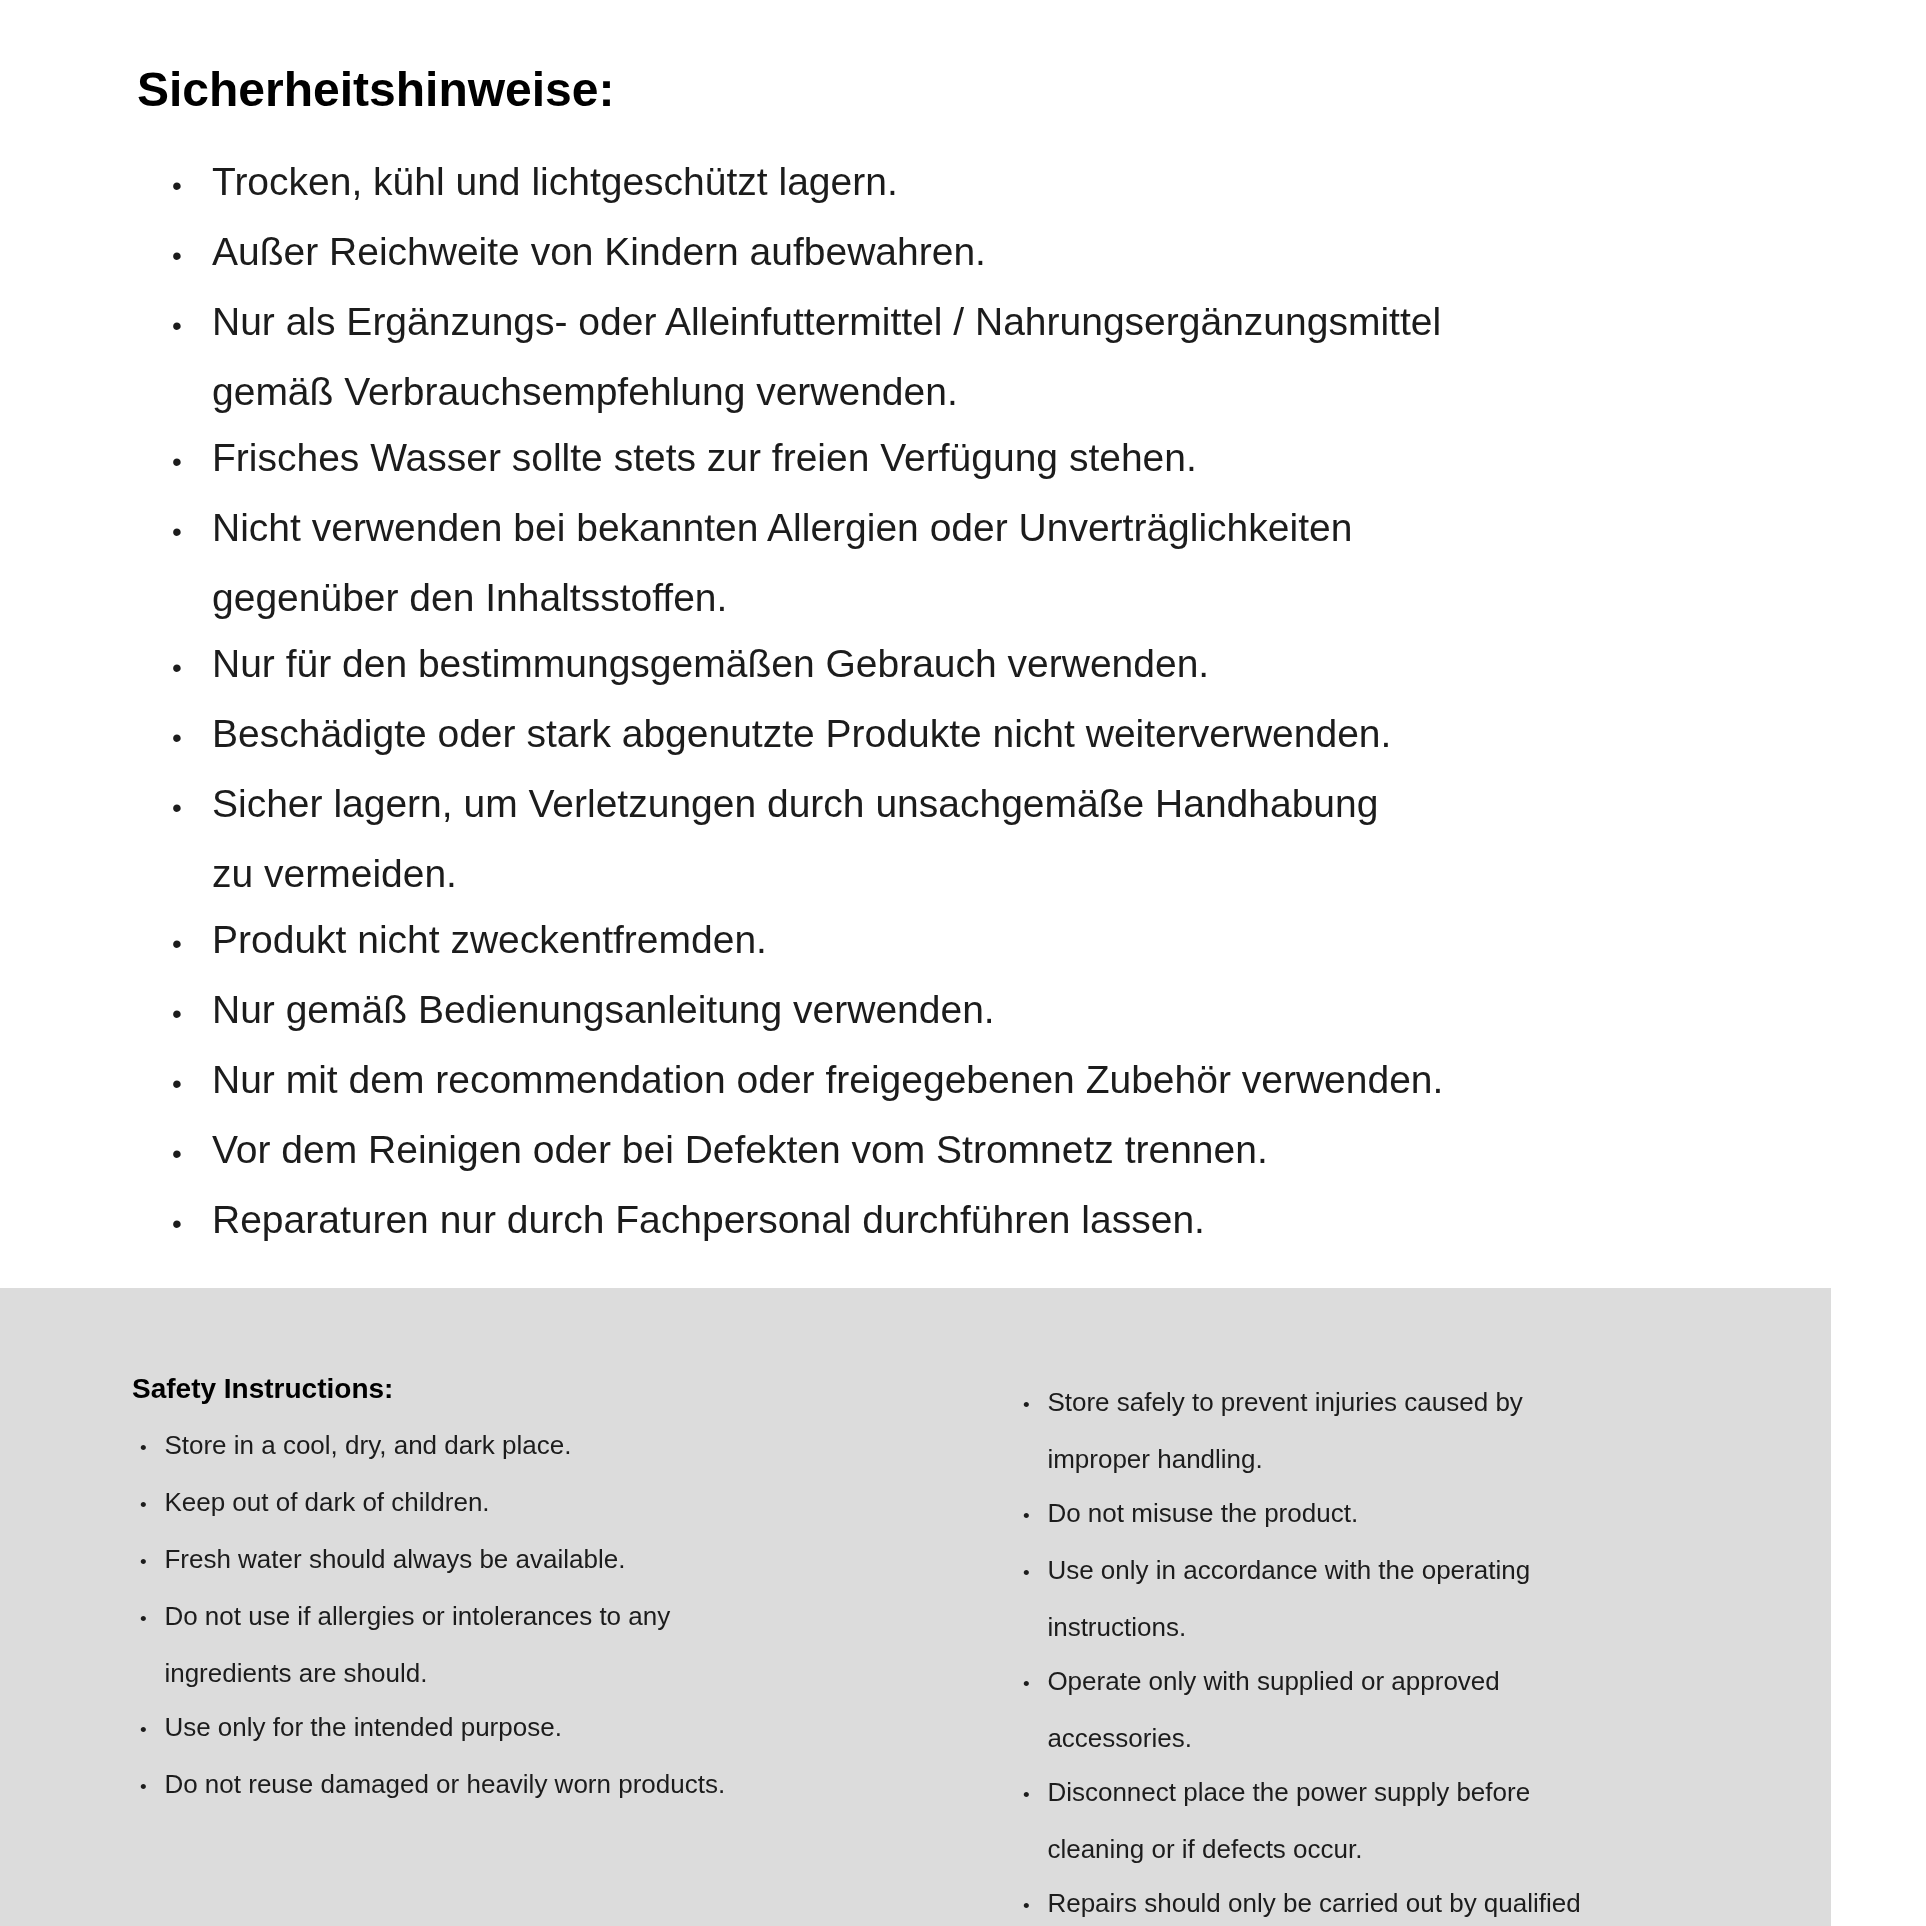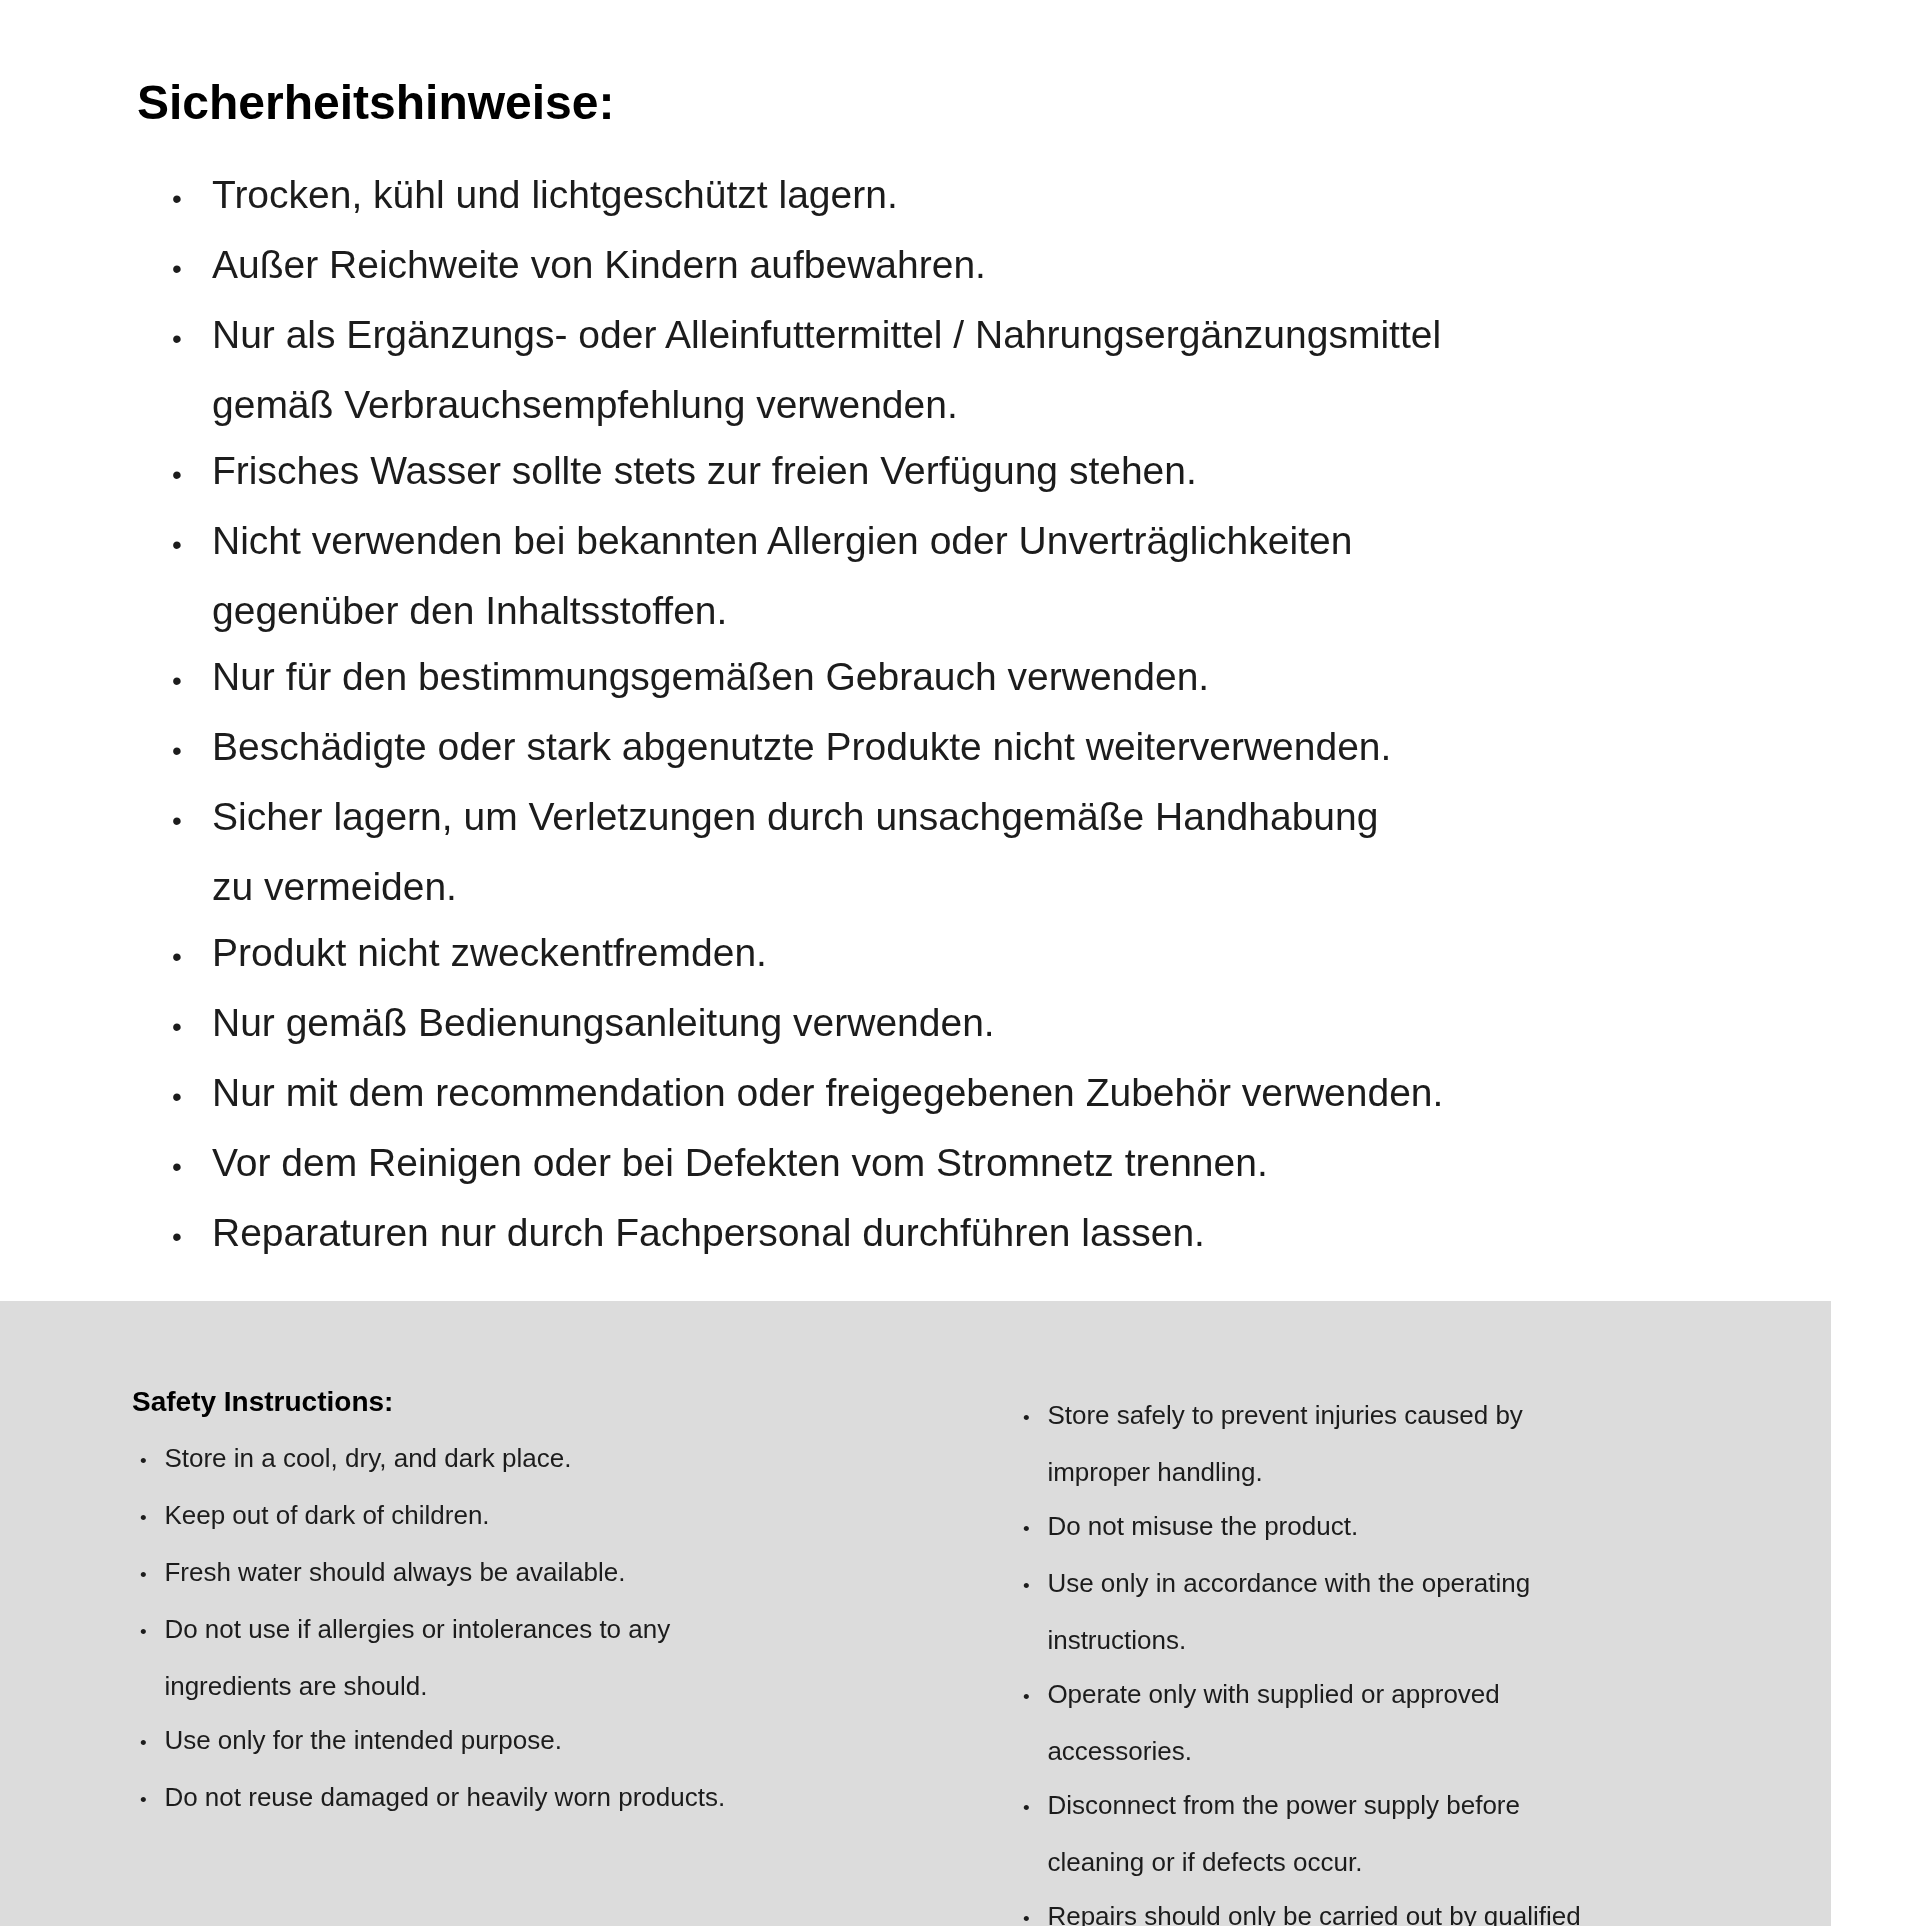--- a/index.html
+++ b/index.html
@@ -4,21 +4,21 @@
 <style>
   html, body { margin: 0; padding: 0; }
   body {
     width: 1926px; height: 1926px;
     background: #ffffff;
     font-family: "Liberation Sans", sans-serif;
     color: #161616;
     position: relative;
     overflow: hidden;
   }
-  .section { position: absolute; left: 0; width: 1808px; margin-top: 13px; }
+  .section { position: absolute; left: 0; width: 1808px; }
   .section.top { top: 0; height: 1288px; background: #ffffff; }
   .section.bottom { top: 1288px; height: 638px; background: #dcdcdc; padding-left: 23px; }
 
   .heading-de {
     position: absolute; left: 137px; top: 62px;
     font-size: 48px; font-weight: 700; color: #000000;
     letter-spacing: 0px; white-space: nowrap;
   }
   .g-list {
     position: absolute; left: 172px; top: 149px;
@@ -126,21 +126,21 @@
     </div>
     <div class="item">
       <div class="line"><span class="dot">•</span><span>Use only in accordance with the operating</span></div>
       <div class="line cont"><span>instructions.</span></div>
     </div>
     <div class="item">
       <div class="line"><span class="dot">•</span><span>Operate only with supplied or approved</span></div>
       <div class="line cont"><span>accessories.</span></div>
     </div>
     <div class="item">
-      <div class="line"><span class="dot">•</span><span>Disconnect from the power supply before</span></div>
+      <div class="line"><span class="dot">•</span><span>Disconnect place the power supply before</span></div>
       <div class="line cont"><span>cleaning or if defects occur.</span></div>
     </div>
     <div class="item">
       <div class="line"><span class="dot">•</span><span>Repairs should only be carried out by qualified</span></div>
       <div class="line cont"><span>personnel.</span></div>
     </div>
   </div>
 </div>
 
 

